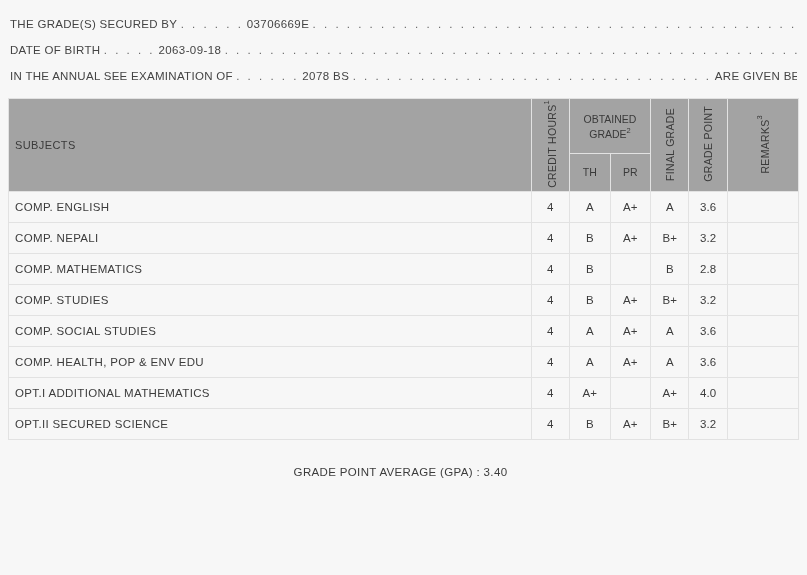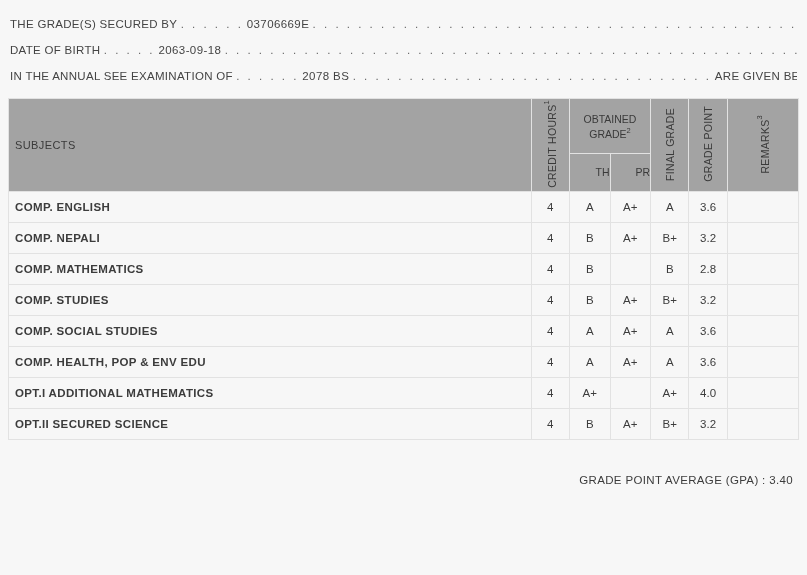--- a/index.html
+++ b/index.html
@@ -99,47 +99,46 @@
     letter-spacing: 0.3px;
   }
   .th-obtained {
     height: 38px;
     text-align: center;
     line-height: 1.35;
   }
   .th-th, .th-pr {
     height: 26px;
     width: 36px;
-    text-align: right;
+    text-align: center;
   }
   td.subject {
     text-align: left;
     padding: 9px 6px !important;
     letter-spacing: 0.35px;
     color: #3c3c3c;
     font-size: 11.5px;
-    font-weight: bold;
   }
   td.c {
     text-align: center;
     color: #3c3c3c;
     font-size: 11.5px;
   }
   td.remarks {
     width: 64px;
   }
   sup {
     font-size: 7.5px;
     vertical-align: super;
   }
   .gpa {
-    text-align: right;
+    text-align: center;
     font-size: 11.5px;
     color: #3c3c3c;
-    margin-top: 34px;
+    margin-top: 26px;
     padding-right: 6px;
     letter-spacing: 0.35px;
   }
 </style>
 </head>
 <body>
 
 <div class="sheet">
 
 

